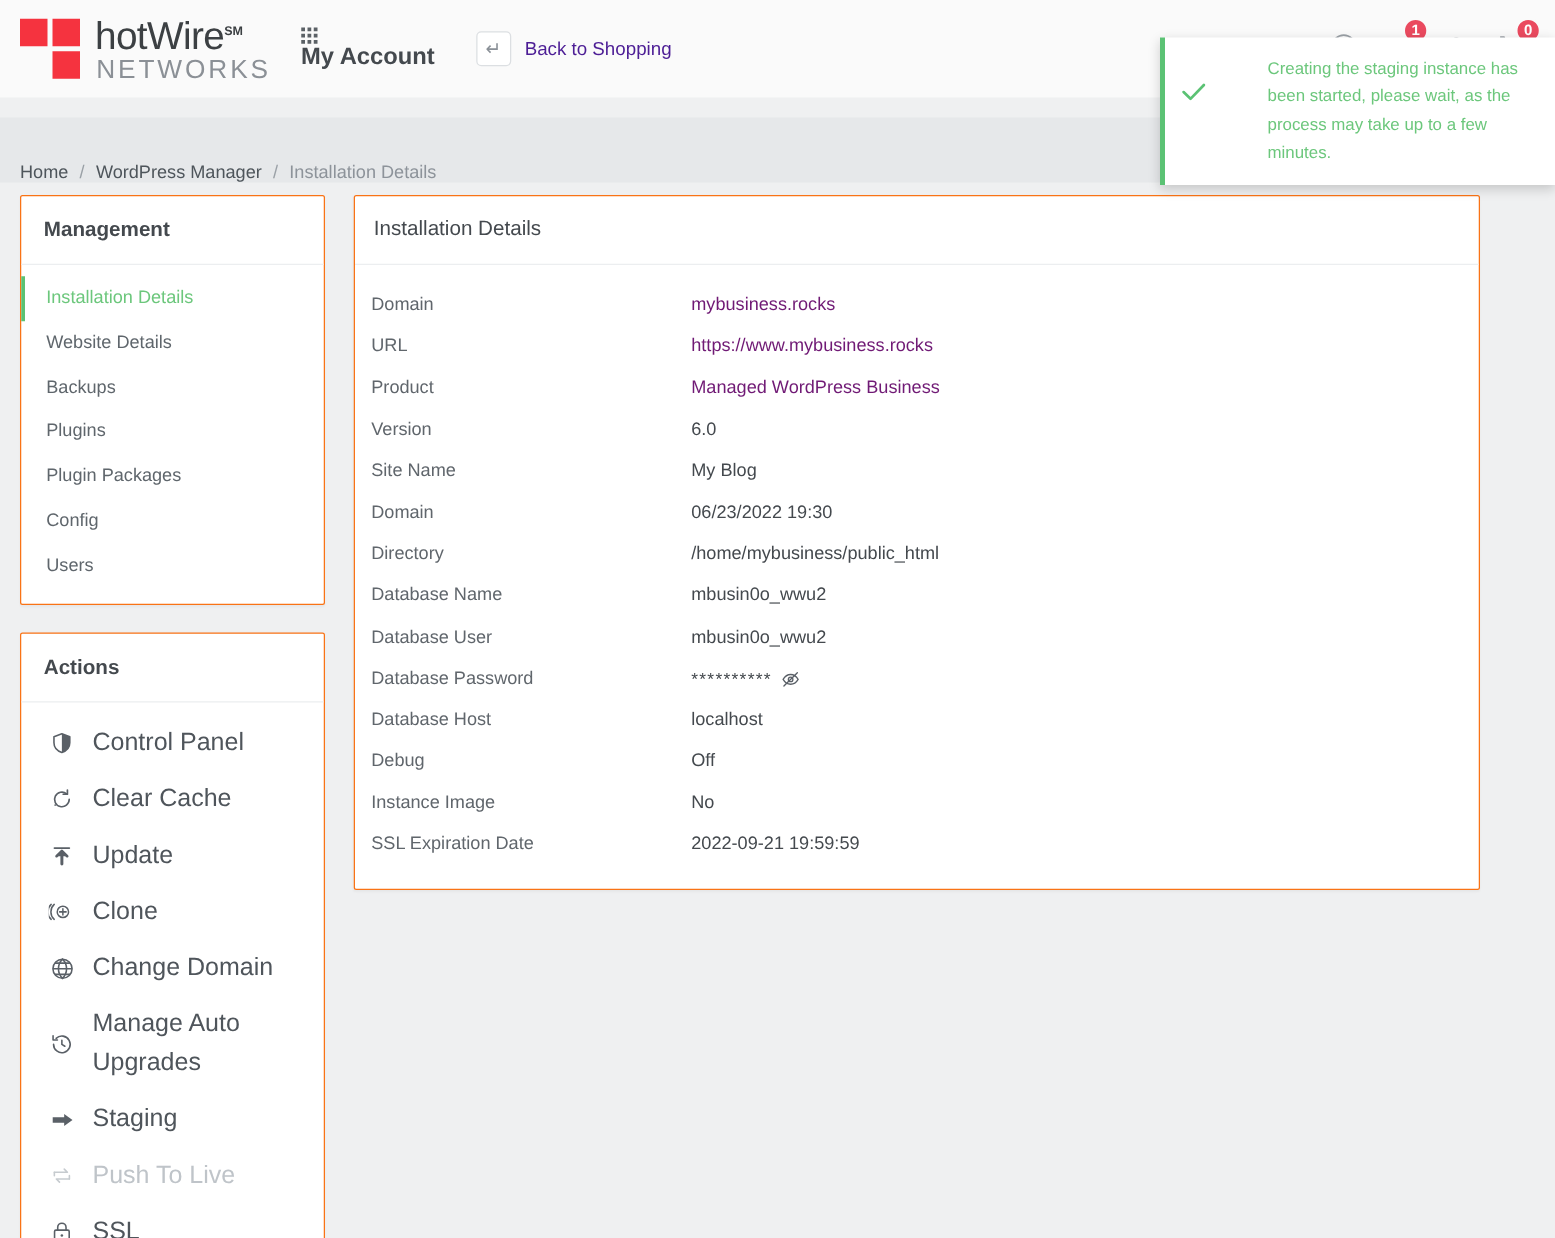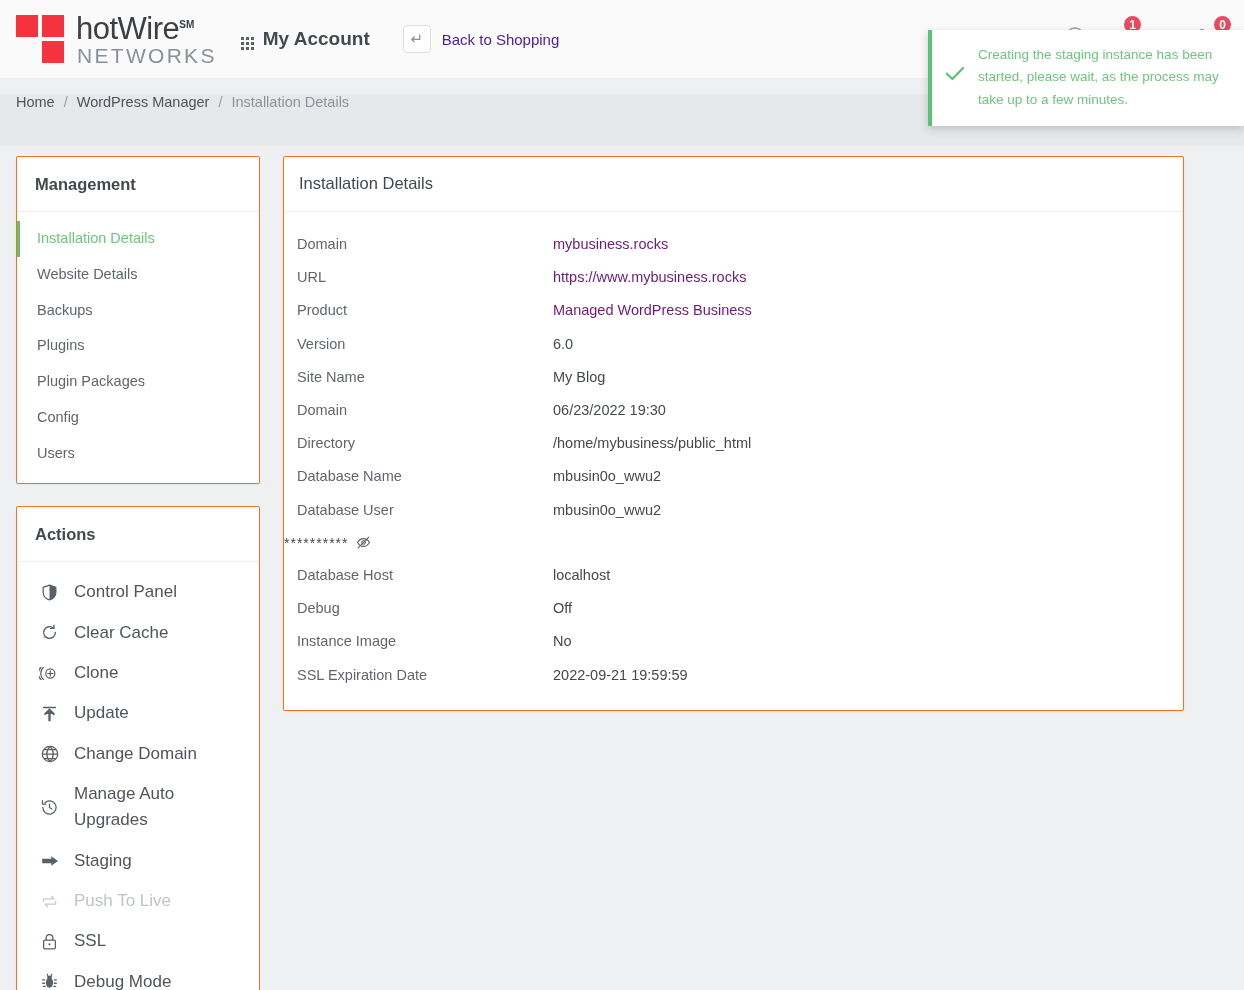--- a/index.html
+++ b/index.html
@@ -32,22 +32,23 @@
   }
   .logo-sm {
     font-size: 10px; vertical-align: super; color: #3c4043;
     font-weight: 700; letter-spacing: 0;
   }
   .logo-bottom {
     font-size: 21px; color: #8b9096; letter-spacing: 2.3px;
     margin-top: 1px; padding-left: 1px;
   }
   .my-account {
-    display: flex; align-items: flex-end; margin-left: 24px;
+    display: flex; align-items: flex-start; margin-left: 24px;
     cursor: pointer;
+    flex-direction: column;
   }
   .grid-icon {
     display: grid; grid-template-columns: repeat(3, 3px);
     grid-template-rows: repeat(3, 3px); gap: 2px; margin-right: 9px;
   }
   .grid-icon i { background: #5b6166; display: block; width: 3px; height: 3px; }
   .my-account-label {
     font-size: 19px; font-weight: bold; color: #44494e;
   }
   .back-shopping {
@@ -70,21 +71,21 @@
     position: absolute; top: -11px; right: -11px;
     min-width: 21px; height: 21px; border-radius: 11px;
     background: #ea4a5f; color: #fff; font-size: 12px; font-weight: bold;
     display: flex; align-items: center; justify-content: center;
     padding: 0 5px; border: 2px solid #fafafa;
   }
 
   
   .breadcrumb {
     position: absolute; top: 94px; left: 0; width: 1244px; height: 52px;
-    background: #e6e8ea; display: flex; align-items: flex-start;
+    background: #e6e8ea; display: flex; align-items: flex-end;
     padding-left: 16px; font-size: 14.5px;
   }
   .crumb { color: #4e555b; cursor: pointer; }
   .crumb.last { color: #8d939a; cursor: default; }
   .crumb-sep { color: #9aa0a6; margin: 0 9px; }
 
   
   .sidebar { position: absolute; left: 16px; top: 156px; width: 244px; }
   .card {
     background: #fff; border: 1px solid #f97316; border-radius: 2px;
@@ -99,21 +100,21 @@
   .mgmt-item {
     padding: 7px 18px 7px 17px; font-size: 14.5px; color: #5f666c;
     border-left: 3px solid transparent; cursor: pointer; line-height: 1.5;
   }
   .mgmt-item.active { color: #6cc77c; border-left-color: #5bc274; font-weight: normal; }
 
   .actions-card { margin-top: 22px; }
   .actions-list { padding: 10px 0 12px 0; }
   .action-item {
     display: flex; align-items: center; gap: 14px;
-    padding: 7px 18px 7px 22px; font-size: 17px; color: #4f555b;
+    padding: 7px 18px 7px 22px; font-size: 20px; color: #4f555b;
     cursor: pointer; line-height: 1.55;
   }
   .action-item.disabled { color: #bfc4c9; cursor: default; }
   .action-item .ico { width: 21px; height: 21px; flex: 0 0 21px;
     display: flex; align-items: center; justify-content: center; color: #5a6067; }
   .action-item.disabled .ico { color: #c6cbcf; }
 
   
   .main { position: absolute; left: 283px; top: 156px; width: 901px; }
   .detail-head {
@@ -136,21 +137,21 @@
     background: #fff; border-left: 4px solid #5bc274;
     box-shadow: 0 3px 9px rgba(0,0,0,0.18);
     display: flex; align-items: flex-start; padding: 14px 12px 15px 0;
     z-index: 50;
   }
   .toast-check {
     width: 46px; flex: 0 0 46px; display: flex; justify-content: center;
     padding-top: 16px; color: #5bc274;
   }
   .toast-msg {
-    font-size: 13.5px; color: #6cc77c; line-height: 1.65; padding-right: 4px;
+    font-size: 13.5px; color: #6cc77c; line-height: 1.65; padding-right: 4px; margin-left: 36px;
   }
 </style>
 </head>
 <body>
 
 <div class="header">
 
   <div class="logo-wrap">
     <div class="logo-marks">
       <span class="sq sq-a"></span>
@@ -276,38 +277,38 @@
             <path d="M19.4 12a7.4 7.4 0 1 1-2.6-5.6"></path>
             <path d="M17.6 2.6v4.2h-4.2" stroke-linejoin="round"></path>
             <path d="M5.2 17.8 l0 0" stroke-dasharray="0.1 3"></path>
           </svg>
         </span>
         <span>Clear Cache</span>
       </div>
 
       <div class="action-item">
         <span class="ico">
+          <svg width="19" height="19" viewBox="0 0 24 24" fill="none" stroke="currentColor" stroke-width="1.8" stroke-linecap="round">
+            <path d="M4.5 4.4h15"></path>
+            <path d="M12 20.4V9.2" stroke-width="3"></path>
+            <path d="M6.6 12.6 12 7.2l5.4 5.4" stroke-width="2.6" stroke-linejoin="round" fill="currentColor"></path>
+          </svg>
+        </span>
+        <span>Update</span>
+      </div>
+
+      <div class="action-item">
+        <span class="ico">
           <svg width="21" height="21" viewBox="0 0 26 24" fill="none" stroke="currentColor" stroke-width="1.5" stroke-linecap="round">
             <circle cx="14" cy="12" r="5.6"></circle>
             <path d="M14 8.8v6.4M10.8 12h6.4"></path>
             <path d="M5.4 4.6a10 10 0 0 0 0 14.8M2.4 4.6a10 10 0 0 0 0 14.8"></path>
           </svg>
         </span>
         <span>Clone</span>
-      </div>
-
-      <div class="action-item">
-        <span class="ico">
-          <svg width="19" height="19" viewBox="0 0 24 24" fill="none" stroke="currentColor" stroke-width="1.8" stroke-linecap="round">
-            <path d="M4.5 4.4h15"></path>
-            <path d="M12 20.4V9.2" stroke-width="3"></path>
-            <path d="M6.6 12.6 12 7.2l5.4 5.4" stroke-width="2.6" stroke-linejoin="round" fill="currentColor"></path>
-          </svg>
-        </span>
-        <span>Update</span>
       </div>
 
       <div class="action-item">
         <span class="ico">
           <svg width="20" height="20" viewBox="0 0 24 24" fill="none" stroke="currentColor" stroke-width="1.5">
             <circle cx="12" cy="12" r="9.2"></circle>
             <path d="M2.9 12h18.2M12 2.8c2.6 2.6 3.9 6 3.9 9.2s-1.3 6.6-3.9 9.2c-2.6-2.6-3.9-6-3.9-9.2S9.4 5.4 12 2.8z"></path>
             <path d="M4.6 6.6h14.8M4.6 17.4h14.8"></path>
           </svg>
         </span>
@@ -436,20 +437,21 @@
         <div class="dlabel">Database Name</div>
         <div class="dvalue">mbusin0o_wwu2</div>
       </div>
 
       <div class="drow">
         <div class="dlabel">Database User</div>
         <div class="dvalue">mbusin0o_wwu2</div>
       </div>
 
       <div class="drow">
+        <div class="dlabel">Database Password</div>
         <div class="dvalue">
           <span class="pw-dots">**********</span>
           <span class="eye-off">
             <svg width="15" height="15" viewBox="0 0 24 24" fill="none" stroke="currentColor" stroke-width="1.7" stroke-linecap="round">
               <path d="M2.4 12S6 5.8 12 5.8 21.6 12 21.6 12 18 18.2 12 18.2 2.4 12 2.4 12z"></path>
               <circle cx="12" cy="12" r="2.9"></circle>
               <path d="M3.4 20.6 20.6 3.4"></path>
             </svg>
           </span>
         </div>

